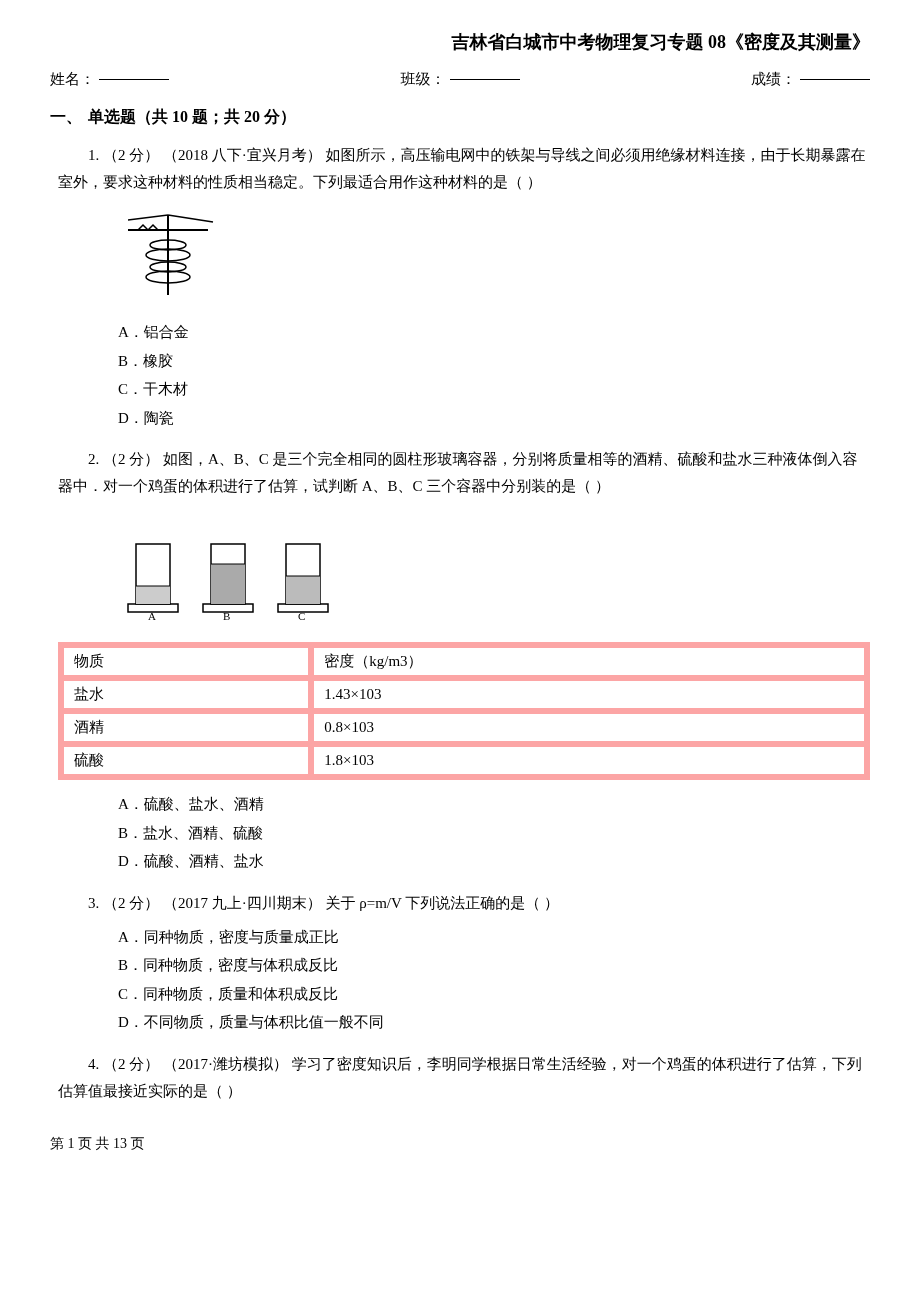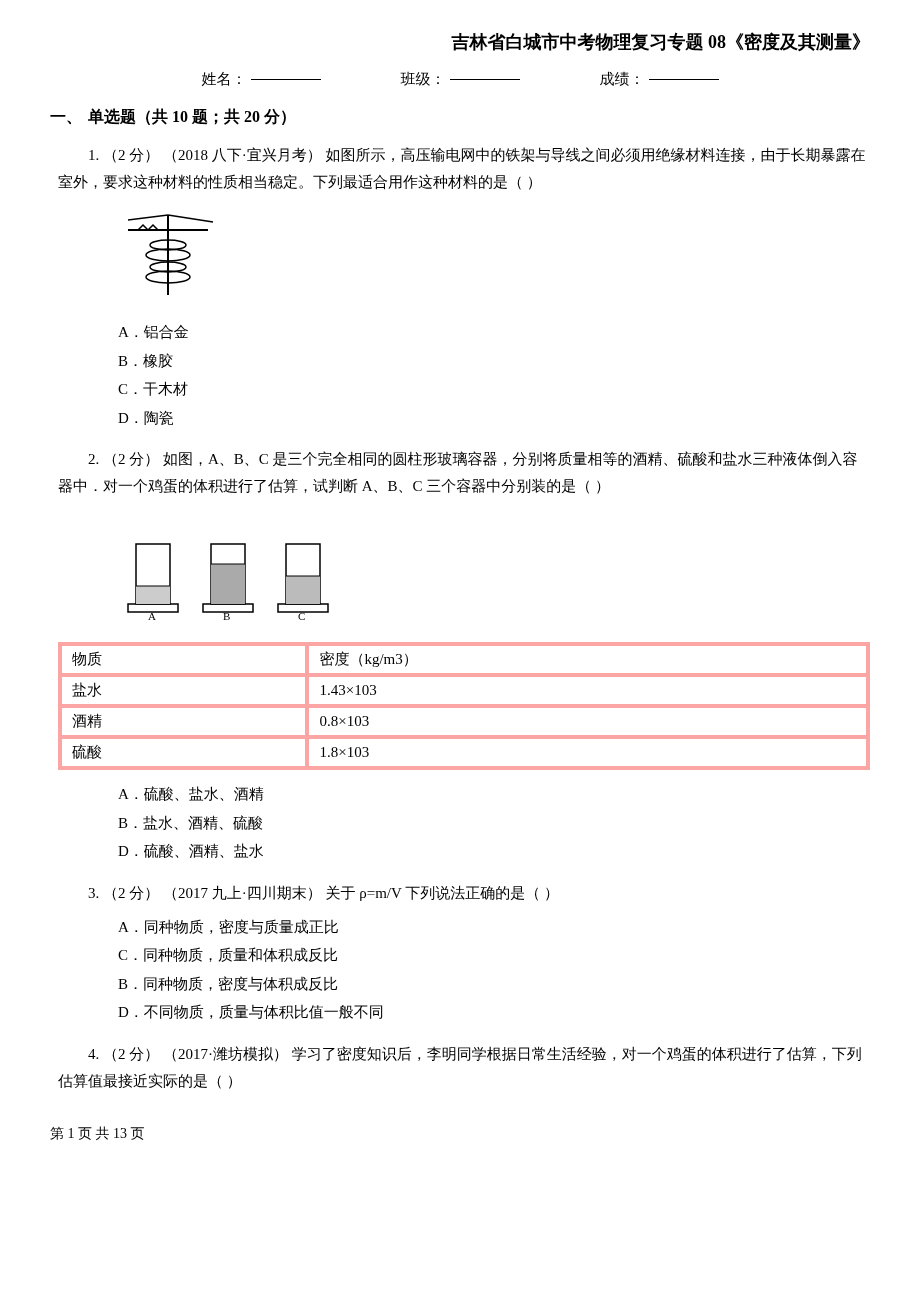--- a/index.html
+++ b/index.html
@@ -17,21 +17,21 @@
       padding: 30px 50px 30px 50px;
     }
     .page-title {
       text-align: right;
       font-size: 18px;
       font-weight: bold;
       margin-bottom: 16px;
     }
     .info-row {
       display: flex;
-      justify-content: center;
+      justify-content: space-between;
       gap: 80px;
       margin-bottom: 18px;
       font-size: 15px;
     }
     .info-item {
       display: flex;
       align-items: center;
       gap: 4px;
     }
     .underline {
@@ -66,21 +66,21 @@
       margin: 14px 0 14px 60px;
     }
     .table-area {
       margin: 10px 0;
     }
     table {
       border-collapse: collapse;
       width: 100%;
     }
     table td, table th {
-      border: 4px solid #fca5a5;
+      border: 6px solid #fca5a5;
       padding: 4px 10px;
       font-size: 15px;
     }
     .page-footer {
       text-align: left;
       margin-top: 30px;
       font-size: 14px;
     }
     
     .insulator-img {
@@ -220,22 +220,22 @@
 
 <div class="question-block">
   <div class="question-text">
     <span>3.</span>
     <span>（2 分）</span>
     <span>（2017 九上·四川期末）</span>
     <span>关于 ρ=m/V 下列说法正确的是（      ）</span>
   </div>
   <div class="options">
     <div class="option">A．同种物质，密度与质量成正比</div>
+    <div class="option">B．同种物质，密度与体积成反比</div>
     <div class="option">C．同种物质，质量和体积成反比</div>
-    <div class="option">B．同种物质，密度与体积成反比</div>
     <div class="option">D．不同物质，质量与体积比值一般不同</div>
   </div>
 </div>
 
 <div class="question-block">
   <div class="question-text">
     <span>4.</span>
     <span>（2 分）</span>
     <span>（2017·潍坊模拟）</span>
     <span>学习了密度知识后，李明同学根据日常生活经验，对一个鸡蛋的体积进行了估算，下列估算值最接近实际的是（      ）</span>

